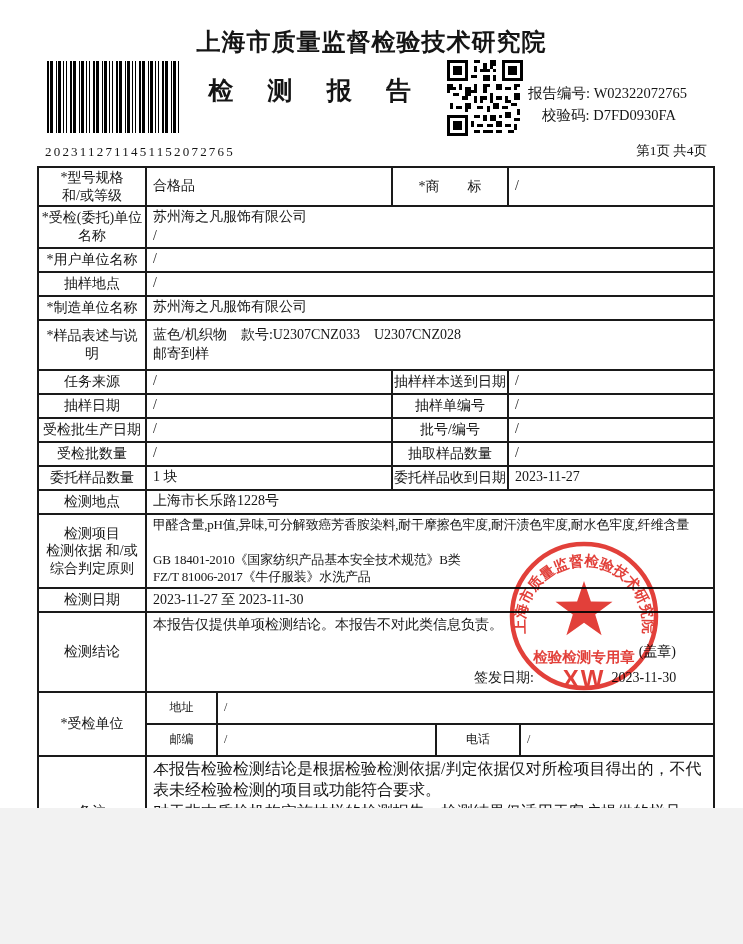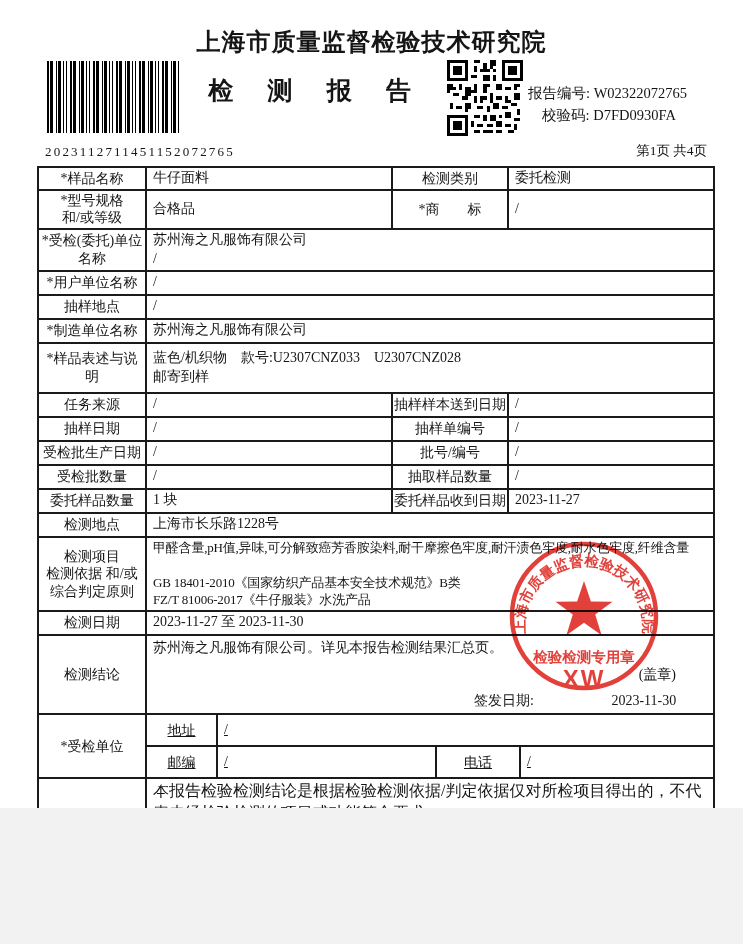--- a/index.html
+++ b/index.html
@@ -60,21 +60,21 @@
   .remark-val{ font-size:16px; line-height:1.5; padding:4px 8px; vertical-align:middle;border-radius:30px; }
   .center-val{ text-align:center; }
   
   .concl-cell{ position:relative; vertical-align:top; }
   .concl-text{ position:absolute; top:3px; left:6px; right:6px; }
   .seal-note{ position:absolute; top:30px; right:37px; }
   .issue-line{ position:absolute; bottom:3px; left:327px; white-space:nowrap; }
   .issue-line .date{ margin-left:74px; }
   
   td.nopad{ padding:0; }
-  table.inner{ width:100%; height:100%; border-collapse:collapse; table-layout:fixed; font-size:14px;text-decoration:underline; }
+  table.inner{ width:100%; height:100%; border-collapse:collapse; table-layout:fixed; font-size:12px; }
   table.inner td{ border:0 solid #1a1a1a; vertical-align:middle; }
   table.inner tr{ height:31px; }
   .br{ border-right-width:2px !important; }
   .bt{ border-top-width:2px !important; }
 
   
   .stamp{ position:absolute; top:538px; left:506px; width:156px; height:156px;
           mix-blend-mode:multiply; opacity:0.9; pointer-events:none; }
 
   
@@ -137,26 +137,20 @@
 
   <table class="main">
     <colgroup>
         <col style="width:108px">
         <col style="width:246px">
         <col style="width:116px">
         <col style="width:206px">
       </colgroup>
 
     <tbody>
-        <tr class="h20">
-      <td class="lab">*样品名称</td>
-      <td class="val">牛仔面料</td>
-      <td class="lab">检测类别</td>
-      <td class="val">委托检测</td>
-    </tr>
     <tr class="h33">
       <td class="lab">*型号规格
 和/或等级</td>
       <td class="val">合格品</td>
       <td class="lab">*商　　标</td>
       <td class="val">/</td>
     </tr>
     <tr class="h38">
       <td class="lab">*受检(委托)单位
 名称</td>
@@ -223,21 +217,21 @@
 GB 18401-2010《国家纺织产品基本安全技术规范》B类
 FZ/T 81006-2017《牛仔服装》水洗产品</td>
     </tr>
     <tr class="h24">
       <td class="lab">检测日期</td>
       <td class="val center-val" colspan="3">2023-11-27 至 2023-11-30</td>
     </tr>
     <tr class="h70">
       <td class="lab">检测结论</td>
       <td class="val concl-cell" colspan="3">
-        <span class="concl-text">苏州海之凡服饰有限公司。详见本报告检测结果汇总页。</span>
+        <span class="concl-text">本报告仅提供单项检测结论。本报告不对此类信息负责。</span>
         <span class="seal-note">(盖章)</span>
         <span class="issue-line">
           <span>签发日期:</span>
           <span class="date">2023-11-30</span>
         </span>
       </td>
     </tr>
     <tr style="height:62px">
       <td class="lab">*受检单位</td>
       <td class="nopad" colspan="3">

